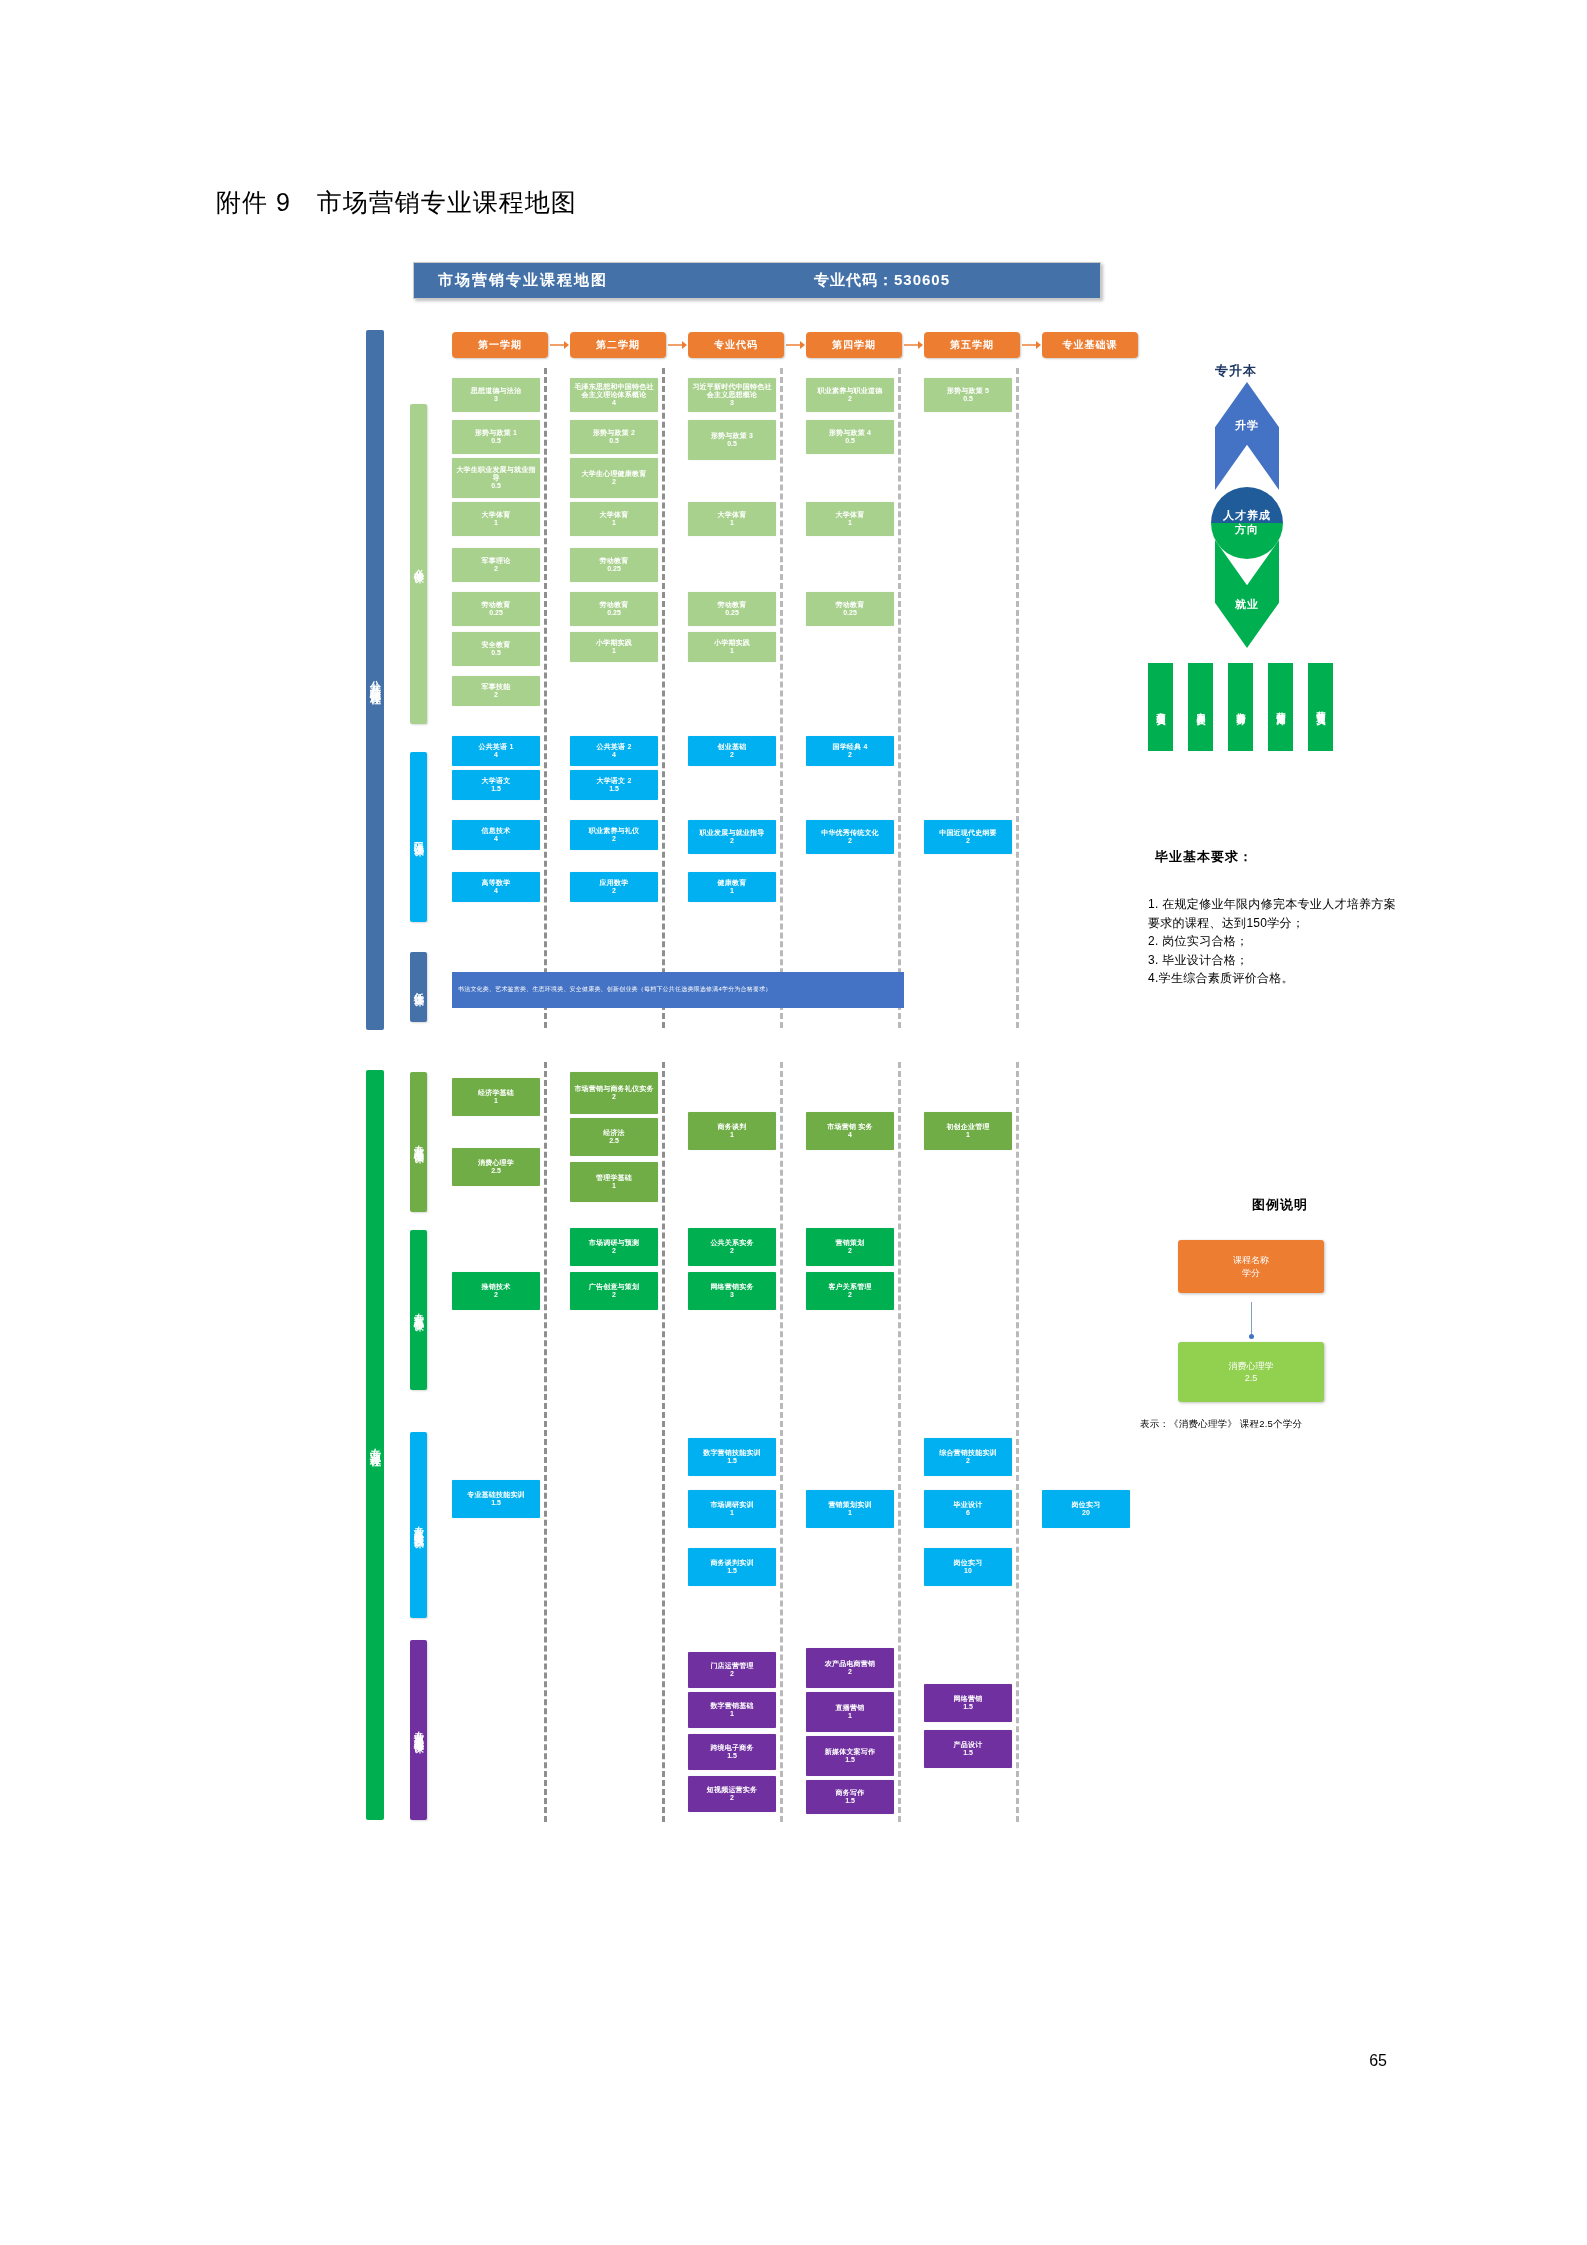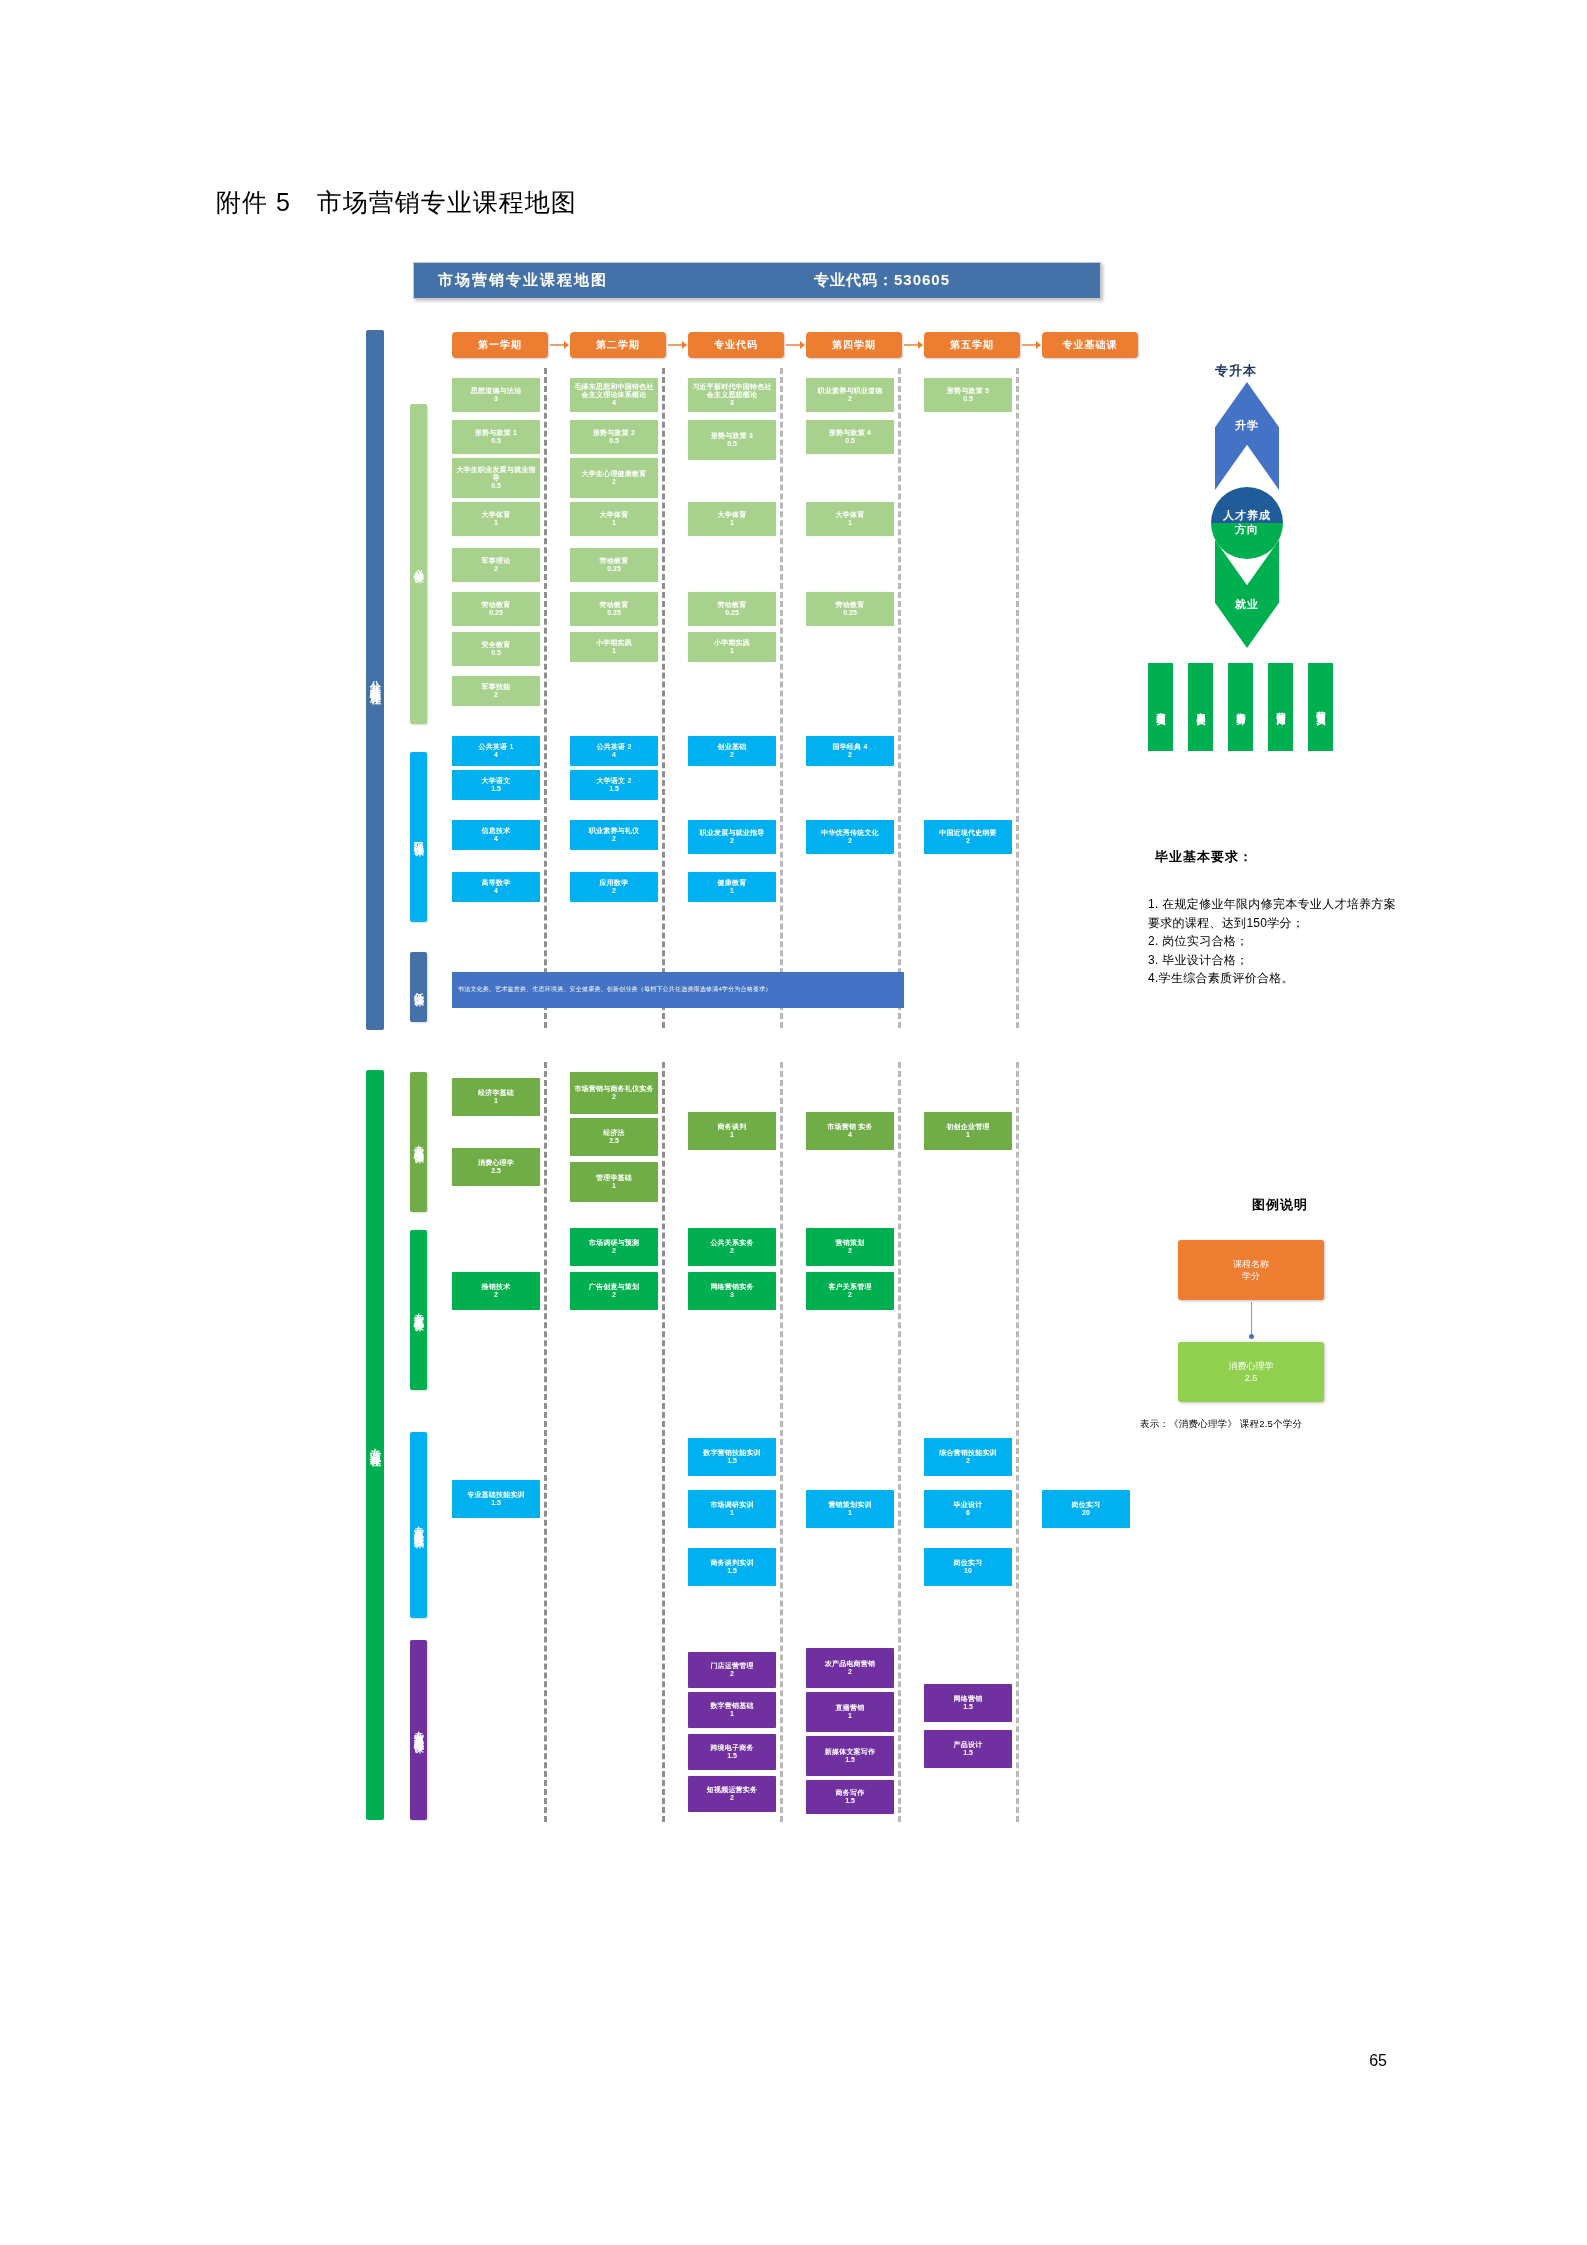--- a/index.html
+++ b/index.html
@@ -126,21 +126,21 @@
   .leg-box.orange{background:#ed7d31;}
   .leg-box.green{background:#92d050;}
   .leg-conn{position:absolute;width:1px;background:#7f9fc4;}
   .leg-conn:after{content:"";position:absolute;bottom:-1px;left:-2px;width:5px;height:5px;border-radius:50%;background:#4472c4;}
   .leg-note{position:absolute;font-size:9.5px;color:#000;letter-spacing:.2px;}
   .pagenum{position:absolute;right:200px;bottom:175px;font-size:16px;color:#000;}
 </style>
 </head>
 <body>
 
-<div class="page-title">附件 5　市场营销专业课程地图</div>
+<div class="page-title">附件 9　市场营销专业课程地图</div>
 
 <div class="banner">
   <div class="banner-title">市场营销专业课程地图</div>
   <div class="banner-code">专业代码：530605</div>
 </div>
 
 <div class="sem" style="left:452px;">第一学期</div>
 <div class="sem-arrow" style="left:550px;width:18px;"></div>
 <div class="sem" style="left:570px;">第二学期</div>
 <div class="sem-arrow" style="left:668px;width:18px;"></div>
@@ -541,21 +541,21 @@
   <span>营销管理人员</span>
   </div>
 
 <div class="grad-h" style="left:1155px;top:848px;">毕业基本要求：</div>
 <div class="grad-b" style="left:1148px;top:895px;">    1. 在规定修业年限内修完本专业人才培养方案要求的课程、达到150学分；
     2. 岗位实习合格；
     3. 毕业设计合格；
     4.学生综合素质评价合格。</div>
 
 <div class="leg-h" style="left:1215px;top:1196px;padding-left:37px;">图例说明</div>
-<div class="leg-box orange" style="left:1178px;top:1240px;width:146px;height:60px;">
+<div class="leg-box orange" style="left:1178px;top:1240px;width:146px;height:53px;">
   <div>课程名称</div>
   <div>学分</div>
 </div>
 <div class="leg-conn" style="left:1251px;top:1302px;height:36px;"></div>
 <div class="leg-box green" style="left:1178px;top:1342px;width:146px;height:60px;">
   <div>消费心理学</div>
   <div>2.5</div>
 </div>
 <div class="leg-note" style="left:1140px;top:1418px;">表示：《消费心理学》 课程2.5个学分</div>
 

